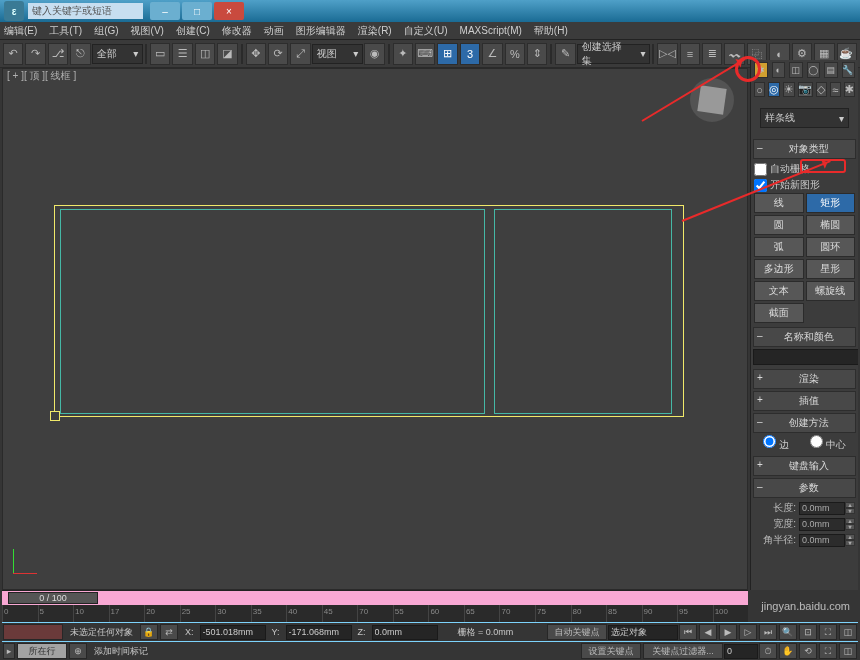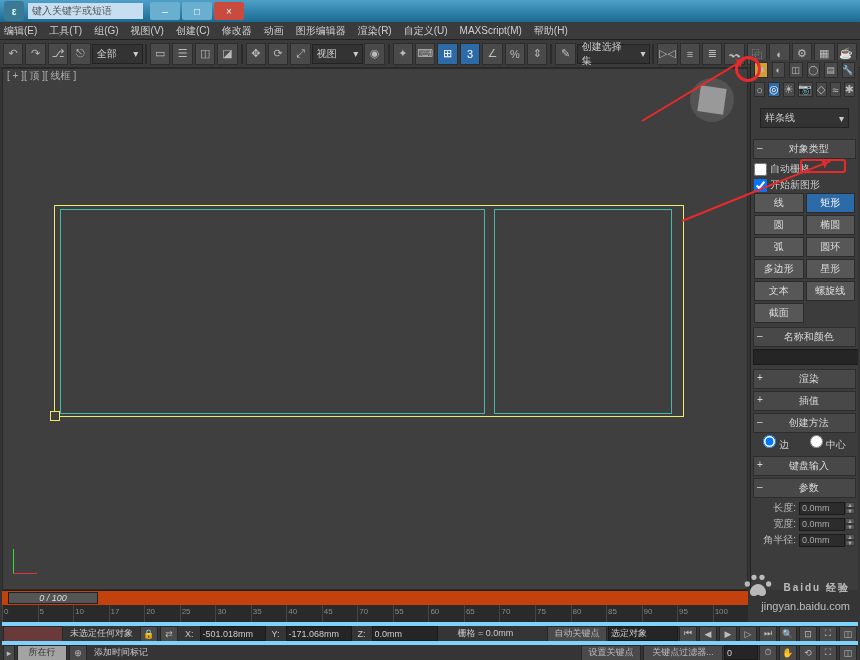--- a/index.html
+++ b/index.html
@@ -59,27 +59,27 @@
 .colorrow input { flex:1; height:16px; background:#252525; border:1px solid #1a1a1a; color:#ccc; padding:0 3px; }
 .radios { display:flex; justify-content:space-around; color:#ccc; padding:2px; font-size:9px; }
 .spin { display:flex; align-items:center; color:#bbb; padding:1px 0; font-size:9px; }
 .spin span:first-child { flex:1; text-align:right; padding-right:3px; }
 .spin input { width:46px; height:13px; background:#2c2c2c; border:1px solid #1a1a1a; color:#aaa; font-size:9px; padding:0 2px; }
 .spin .ar { width:10px; display:flex; flex-direction:column; }
 .spin .ar b { height:6px; background:#555; border:1px solid #333; font-size:6px; line-height:4px; text-align:center; color:#aaa; cursor:pointer; }
 
 
 .timeline { position:absolute; left:2px; right:112px; bottom:38px; height:32px; background:#333; border-top:1px solid #222; }
-.slider { position:absolute; top:0; left:0; right:0; height:14px; background:#c2410c;font-style:italic; }
+.slider { position:absolute; top:0; left:0; right:0; height:14px; background:#f9a8d4; }
 .thumb { position:absolute; left:6px; top:1px; width:90px; height:12px; background:#555; border:1px solid #222; color:#ddd; text-align:center; font-size:9px; line-height:10px; cursor:grab; }
 .ticks { position:absolute; top:14px; left:0; right:0; height:18px; background:#2a2a2a; display:flex; }
 .ticks span { flex:1; border-left:1px solid #444; color:#888; font-size:8px; padding:2px 1px; }
 
 .status { position:absolute; left:2px; right:2px; bottom:0; height:38px; background:#353535; display:flex; flex-direction:column; }
-.srow { display:flex; align-items:center; height:19px; border-top:4px solid #7dd3fc; }
+.srow { display:flex; align-items:center; height:19px; border-top:1px solid #7dd3fc; }
 .srow .sbtn { width:18px; height:16px; background:#4a4a4a; border:1px solid #272727; margin:0 1px; color:#bbb; display:flex; align-items:center; justify-content:center; cursor:pointer; font-size:9px; }
 .srow .stext { color:#c8c8c8; margin:0 6px; font-size:9px; }
 .srow .sinput { background:#252525; border:1px solid #1a1a1a; height:15px; width:66px; color:#ccc; font-size:9px; padding:0 2px; }
 
 
 .redcirc { position:absolute; width:26px; height:26px; border:3px solid #e92a2a; border-radius:50%; pointer-events:none; }
 .redarrow { position:absolute; height:2px; background:#e92a2a; transform-origin:left center; pointer-events:none; }
 .redarrow::after { content:""; position:absolute; right:-2px; top:-4px; border:5px solid transparent; border-left-color:#e92a2a; }
 
 
@@ -344,20 +344,14 @@
     <div class="sbtn">◫</div>
   </div>
 </div>
 
 <div class="redcirc" style="top:56px; left:735px;"></div>
 <div class="redarrow" style="top:120px; left:642px; width:120px; transform:rotate(-31deg);"></div>
 <div class="redarrow" style="top:220px; left:682px; width:160px; transform:rotate(-22deg);"></div>
 <div style="position:absolute;top:159px;left:800px;width:46px;height:14px;border:2px solid #e92a2a;border-radius:3px;pointer-events:none"></div>
 
 <div class="wm">
-  <div class="big">
-    <svg width="32" height="32" viewBox="0 0 24 24" fill="rgba(255,255,255,.65)">
-        <path d="M4 14c1.5 0 2-1 2-2s-.5-2-2-2-2 1-2 2 .5 2 2 2zm5-5c1.5 0 2-1 2-2s-.5-2-2-2-2 1-2 2 .5 2 2 2zm6 0c1.5 0 2-1 2-2s-.5-2-2-2-2 1-2 2 .5 2 2 2zm5 5c1.5 0 2-1 2-2s-.5-2-2-2-2 1-2 2 .5 2 2 2zm-8-2c-3 0-6 3-6 6 0 2 1 3 3 3 1.5 0 2-1 3-1s1.5 1 3 1c2 0 3-1 3-3 0-3-3-6-6-6z"></path>
-      </svg>
-    <span>Baidu 经验</span>
-  </div>
   <div class="small">jingyan.baidu.com</div>
 </div>
 
 </body></html>

